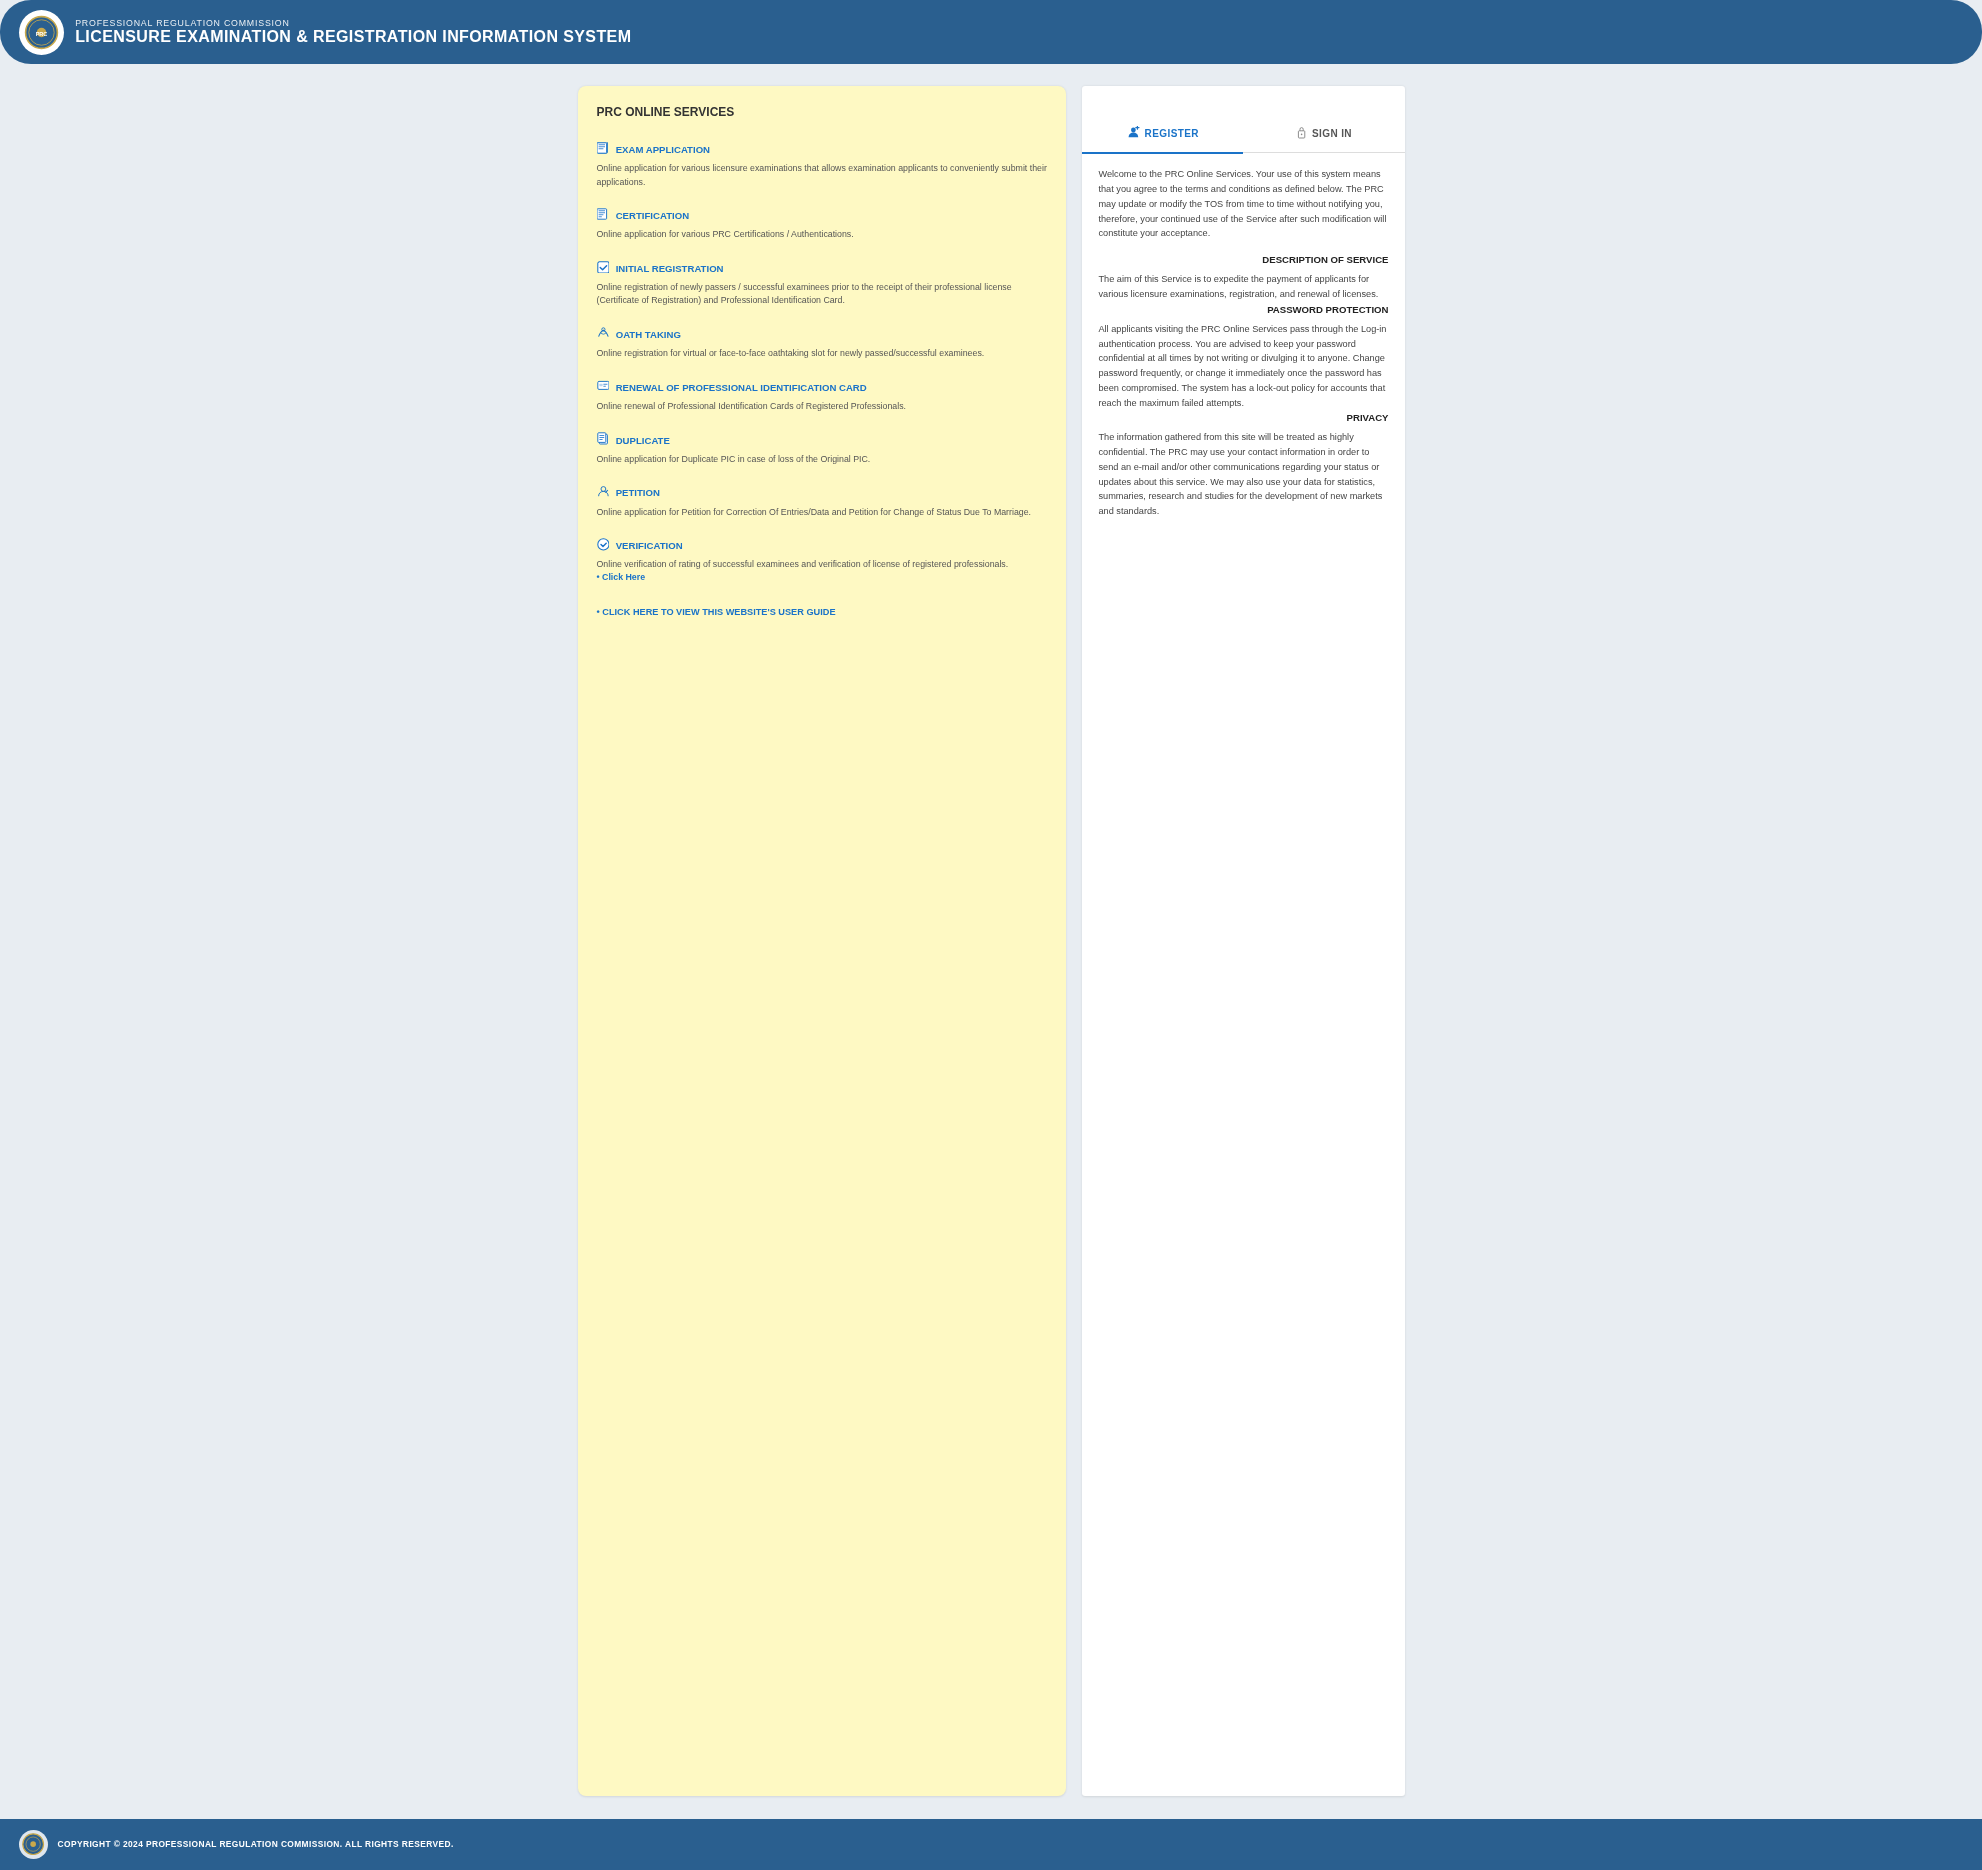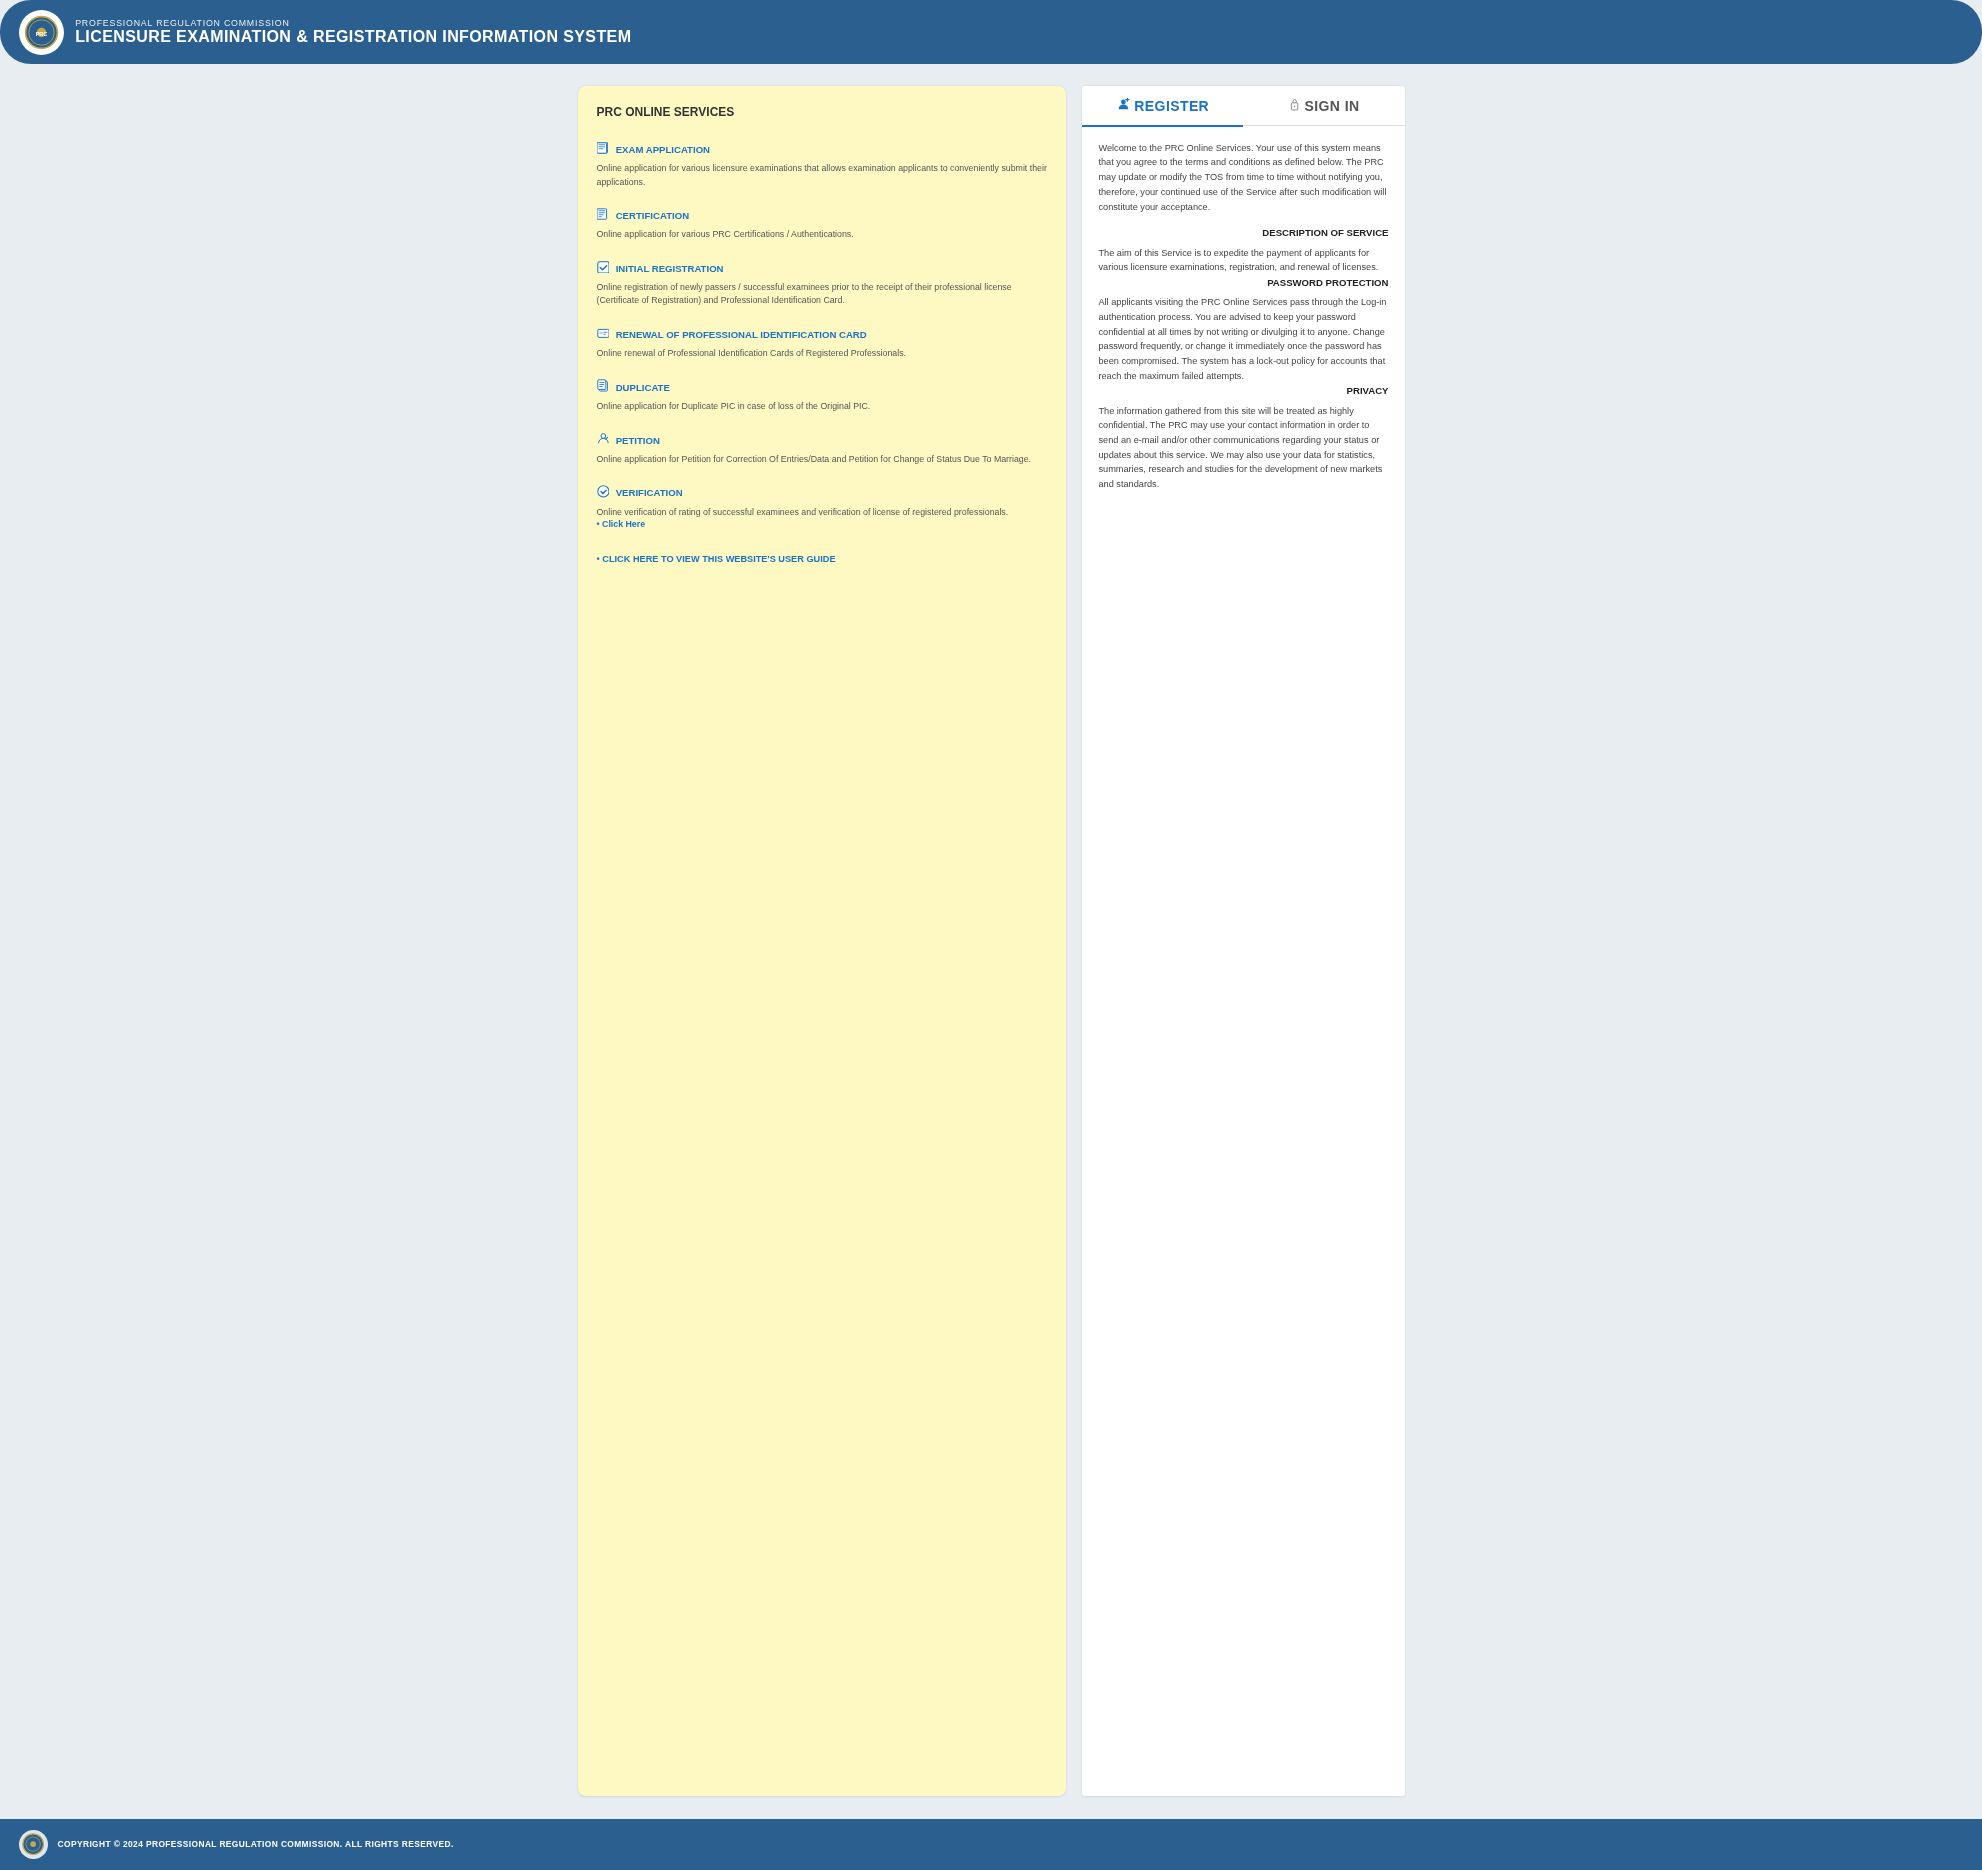--- a/index.html
+++ b/index.html
@@ -124,29 +124,30 @@
       overflow: hidden;
     }
     .tabs {
       display: flex;
       border-bottom: 1.6px solid #ddd;
     }
     .tab {
       flex: 1;
       padding: 11.2px 6.4px;
       text-align: center;
-      font-size: 14px;
+      font-size: 10px;
       font-weight: bold;
       cursor: pointer;
       display: flex;
       align-items: center;
       justify-content: center;
       gap: 4.8px;
       color: #555;
       letter-spacing: 0.4px;
+      margin-top: 28px;
     }
     .tab.active {
       color: #1a73c8;
       border-bottom: 2.4px solid #1a73c8;
       margin-bottom: -1.6px;
     }
     .tos-content {
       padding: 14.4px 16px;
       font-size: 9.2px;
       color: #444;
@@ -259,20 +260,33 @@
             <svg width="12.8" height="12.8" viewBox="0 0 16 16">
                 <rect x="1" y="1" width="14" height="14" rx="2" fill="white" stroke="#1a73c8" stroke-width="1.3"></rect>
                 <path d="M4 8 l3 3 l5-5" stroke="#1a73c8" stroke-width="1.8" fill="none" stroke-linecap="round" stroke-linejoin="round"></path>
               </svg>
           </span>
           <span>INITIAL REGISTRATION</span>
         </div>
         <div class="service-desc">Online registration of newly passers / successful examinees prior to the receipt of their professional license (Certificate of Registration) and Professional Identification Card.</div>
       </div>
 
+      <div class="service-item">
+        <div class="service-link">
+          <span class="service-icon">
+            <svg width="12.8" height="12.8" viewBox="0 0 16 16">
+              <path d="M2 12 Q4 6 8 4 Q12 6 14 12" fill="none" stroke="#1a73c8" stroke-width="1.3"></path>
+              <circle cx="8" cy="3" r="2" fill="none" stroke="#1a73c8" stroke-width="1.2"></circle>
+              <path d="M5 8 Q8 10 11 8" fill="none" stroke="#1a73c8" stroke-width="1"></path>
+            </svg>
+          </span>
+          <span>OATH TAKING</span>
+        </div>
+        <div class="service-desc">Online registration for virtual or face-to-face oathtaking slot for newly passed/successful examinees.</div>
+      </div>
 
       <div class="service-item">
         <div class="service-link">
           <span class="service-icon">
             <svg width="12.8" height="12.8" viewBox="0 0 16 16">
                 <rect x="1" y="3" width="14" height="10" rx="1.5" fill="white" stroke="#1a73c8" stroke-width="1.2"></rect>
                 <rect x="3" y="6" width="4" height="3" rx="0.5" fill="#1a73c8" opacity="0.3"></rect>
                 <rect x="8" y="6" width="5" height="1" fill="#1a73c8"></rect>
                 <rect x="8" y="8.5" width="3" height="1" fill="#1a73c8"></rect>
               </svg>

